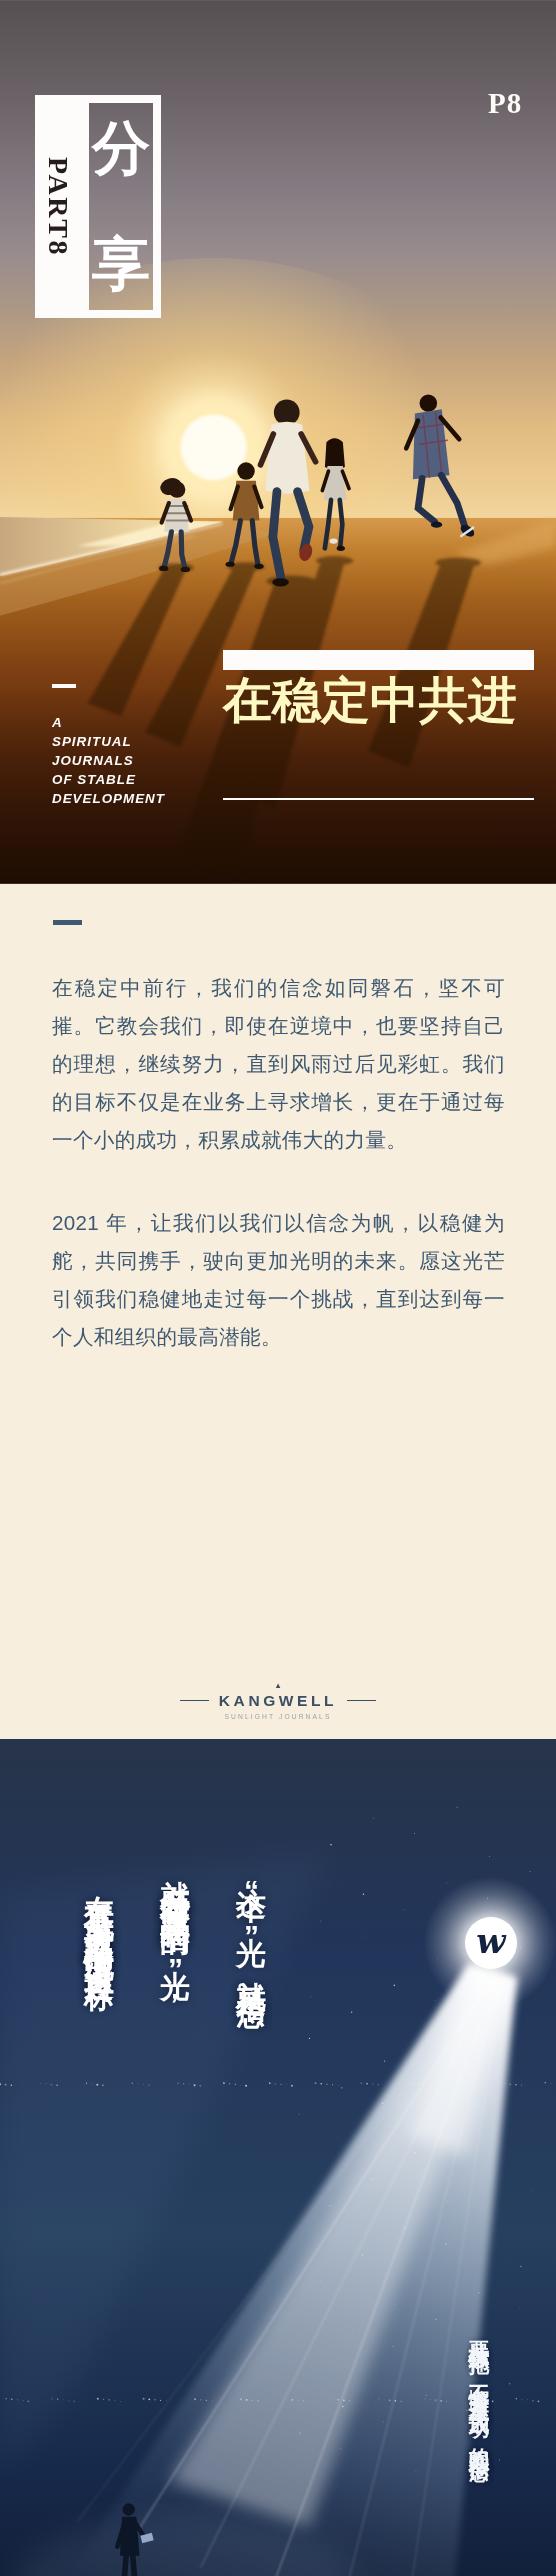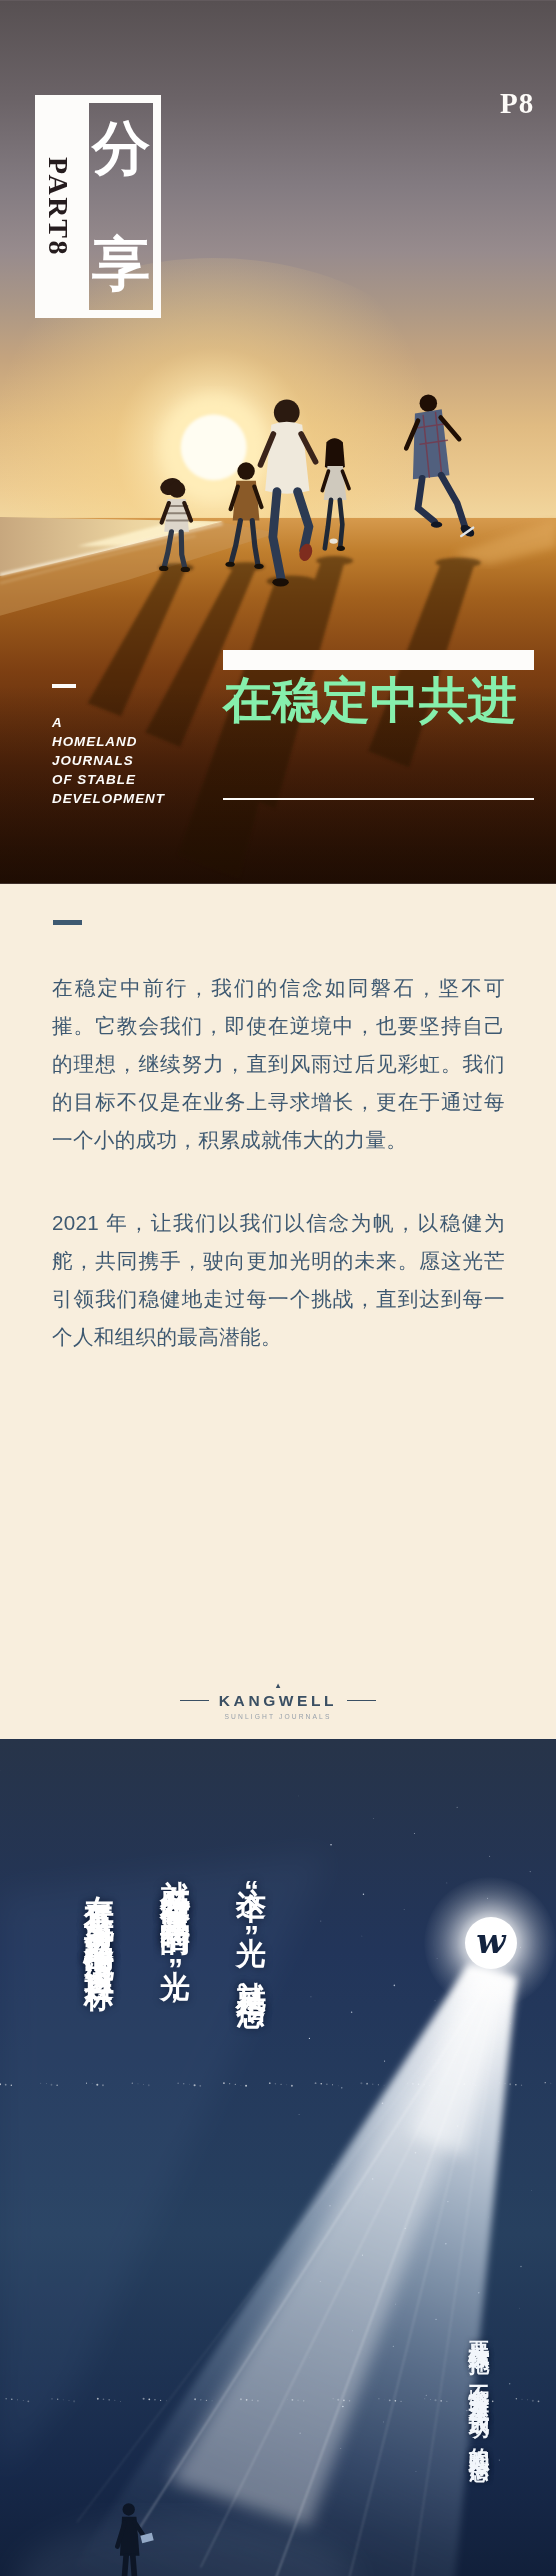--- a/index.html
+++ b/index.html
@@ -11,41 +11,41 @@
   }
   section{position:absolute;left:0;width:556px;overflow:hidden;}
   .abs{position:absolute;}
   svg{display:block;}
 
   
   .photo-section{top:0;height:884px;background:#6b6266;}
   .photo-svg{position:absolute;top:0;left:0;}
 
   .page-num{
-    left:500px;top:87px;color:#fdfbf8;
+    left:488px;top:87px;color:#fdfbf8;
     font-family:"Liberation Serif", serif;font-weight:bold;font-size:29px;letter-spacing:1px;
   }
   .part-block{left:35px;top:95px;width:127px;height:223px;}
   .part-strip{position:absolute;left:0;top:0;width:46px;height:223px;background:#fdfcfa;}
   .part-strip span{
     position:absolute;left:50%;top:50%;transform:translate(-50%,-50%) rotate(90deg);
     white-space:nowrap;color:#251c1e;font-family:"Liberation Serif", serif;
     font-weight:bold;font-size:28px;letter-spacing:2.6px;
   }
   .part-box{
     position:absolute;left:46px;top:0;width:80px;height:223px;
     border:8.2px solid #fdfcfa;display:flex;flex-direction:column;
     align-items:center;justify-content:space-between;padding:15.5px 0 17.5px 0;
   }
   .part-box span{color:#ffffff;font-size:58px;line-height:1;font-weight:bold;}
 
   .hero-bar{left:223px;top:650px;width:311px;height:19.6px;background:#fdfcfa;}
   .hero-title{
     left:223px;top:671px;width:311px;display:flex;justify-content:space-between;
-    color:#86efac;font-size:49px;font-weight:bold;line-height:1.2;
+    color:#fef9c3;font-size:49px;font-weight:bold;line-height:1.2;
   }
   .hero-line{left:223px;top:798px;width:311px;height:1.5px;background:#fdfcfa;}
   .eyebrow-dash{left:52px;top:684px;width:24px;height:3.6px;background:#fdfcfa;}
   .eyebrow{
     left:52px;top:713px;color:#fdfcfa;font-size:13.4px;font-weight:bold;
     font-style:italic;letter-spacing:1px;line-height:19px;
   }
 
   
   .article-section{top:884px;height:855px;background:#f8eedd;}
@@ -236,21 +236,21 @@
       </div>
     </div>
 
     <div class="abs hero-bar"></div>
     <div class="abs hero-title">在稳定中共进</div>
     <div class="abs hero-line"></div>
 
     <div class="abs eyebrow-dash"></div>
     <div class="abs eyebrow">
       <div>A</div>
-      <div>HOMELAND</div>
+      <div>SPIRITUAL</div>
       <div>JOURNALS</div>
       <div>OF STABLE</div>
       <div>DEVELOPMENT</div>
     </div>
   </section>
 
   <section class="article-section">
     <div class="abs sec-dash"></div>
     <div class="abs article-body">
       <p>在稳定中前行，我们的信念如同磐石，坚不可摧。它教会我们，即使在逆境中，也要坚持自己的理想，继续努力，直到风雨过后见彩虹。我们的目标不仅是在业务上寻求增长，更在于通过每一个小的成功，积累成就伟大的力量。</p>

